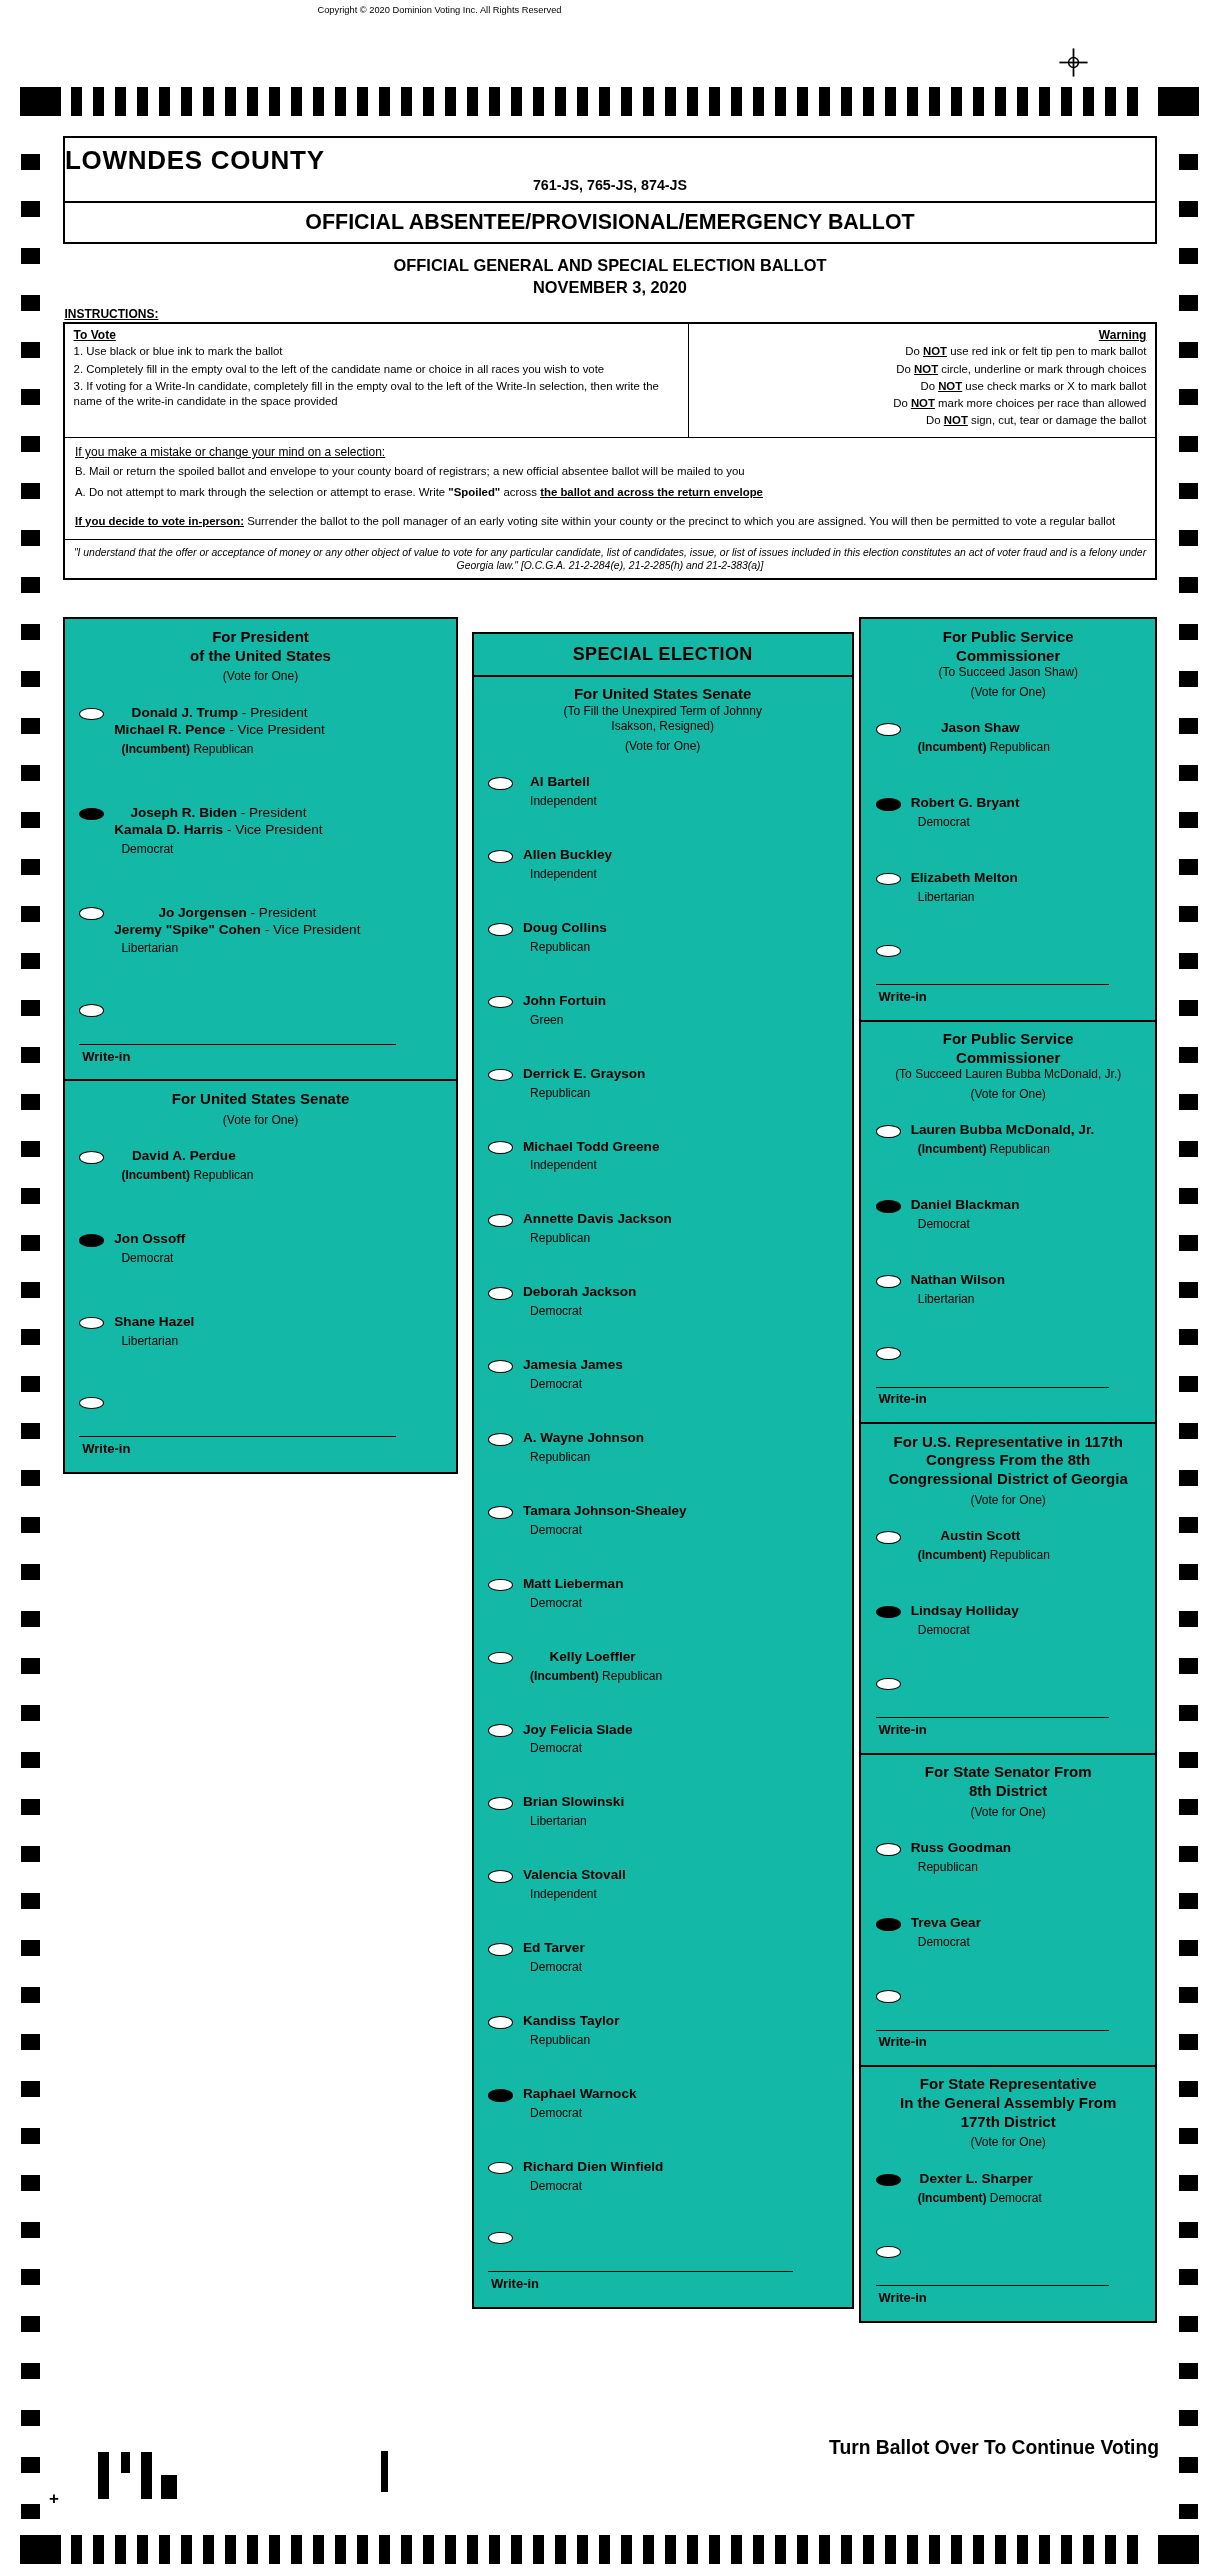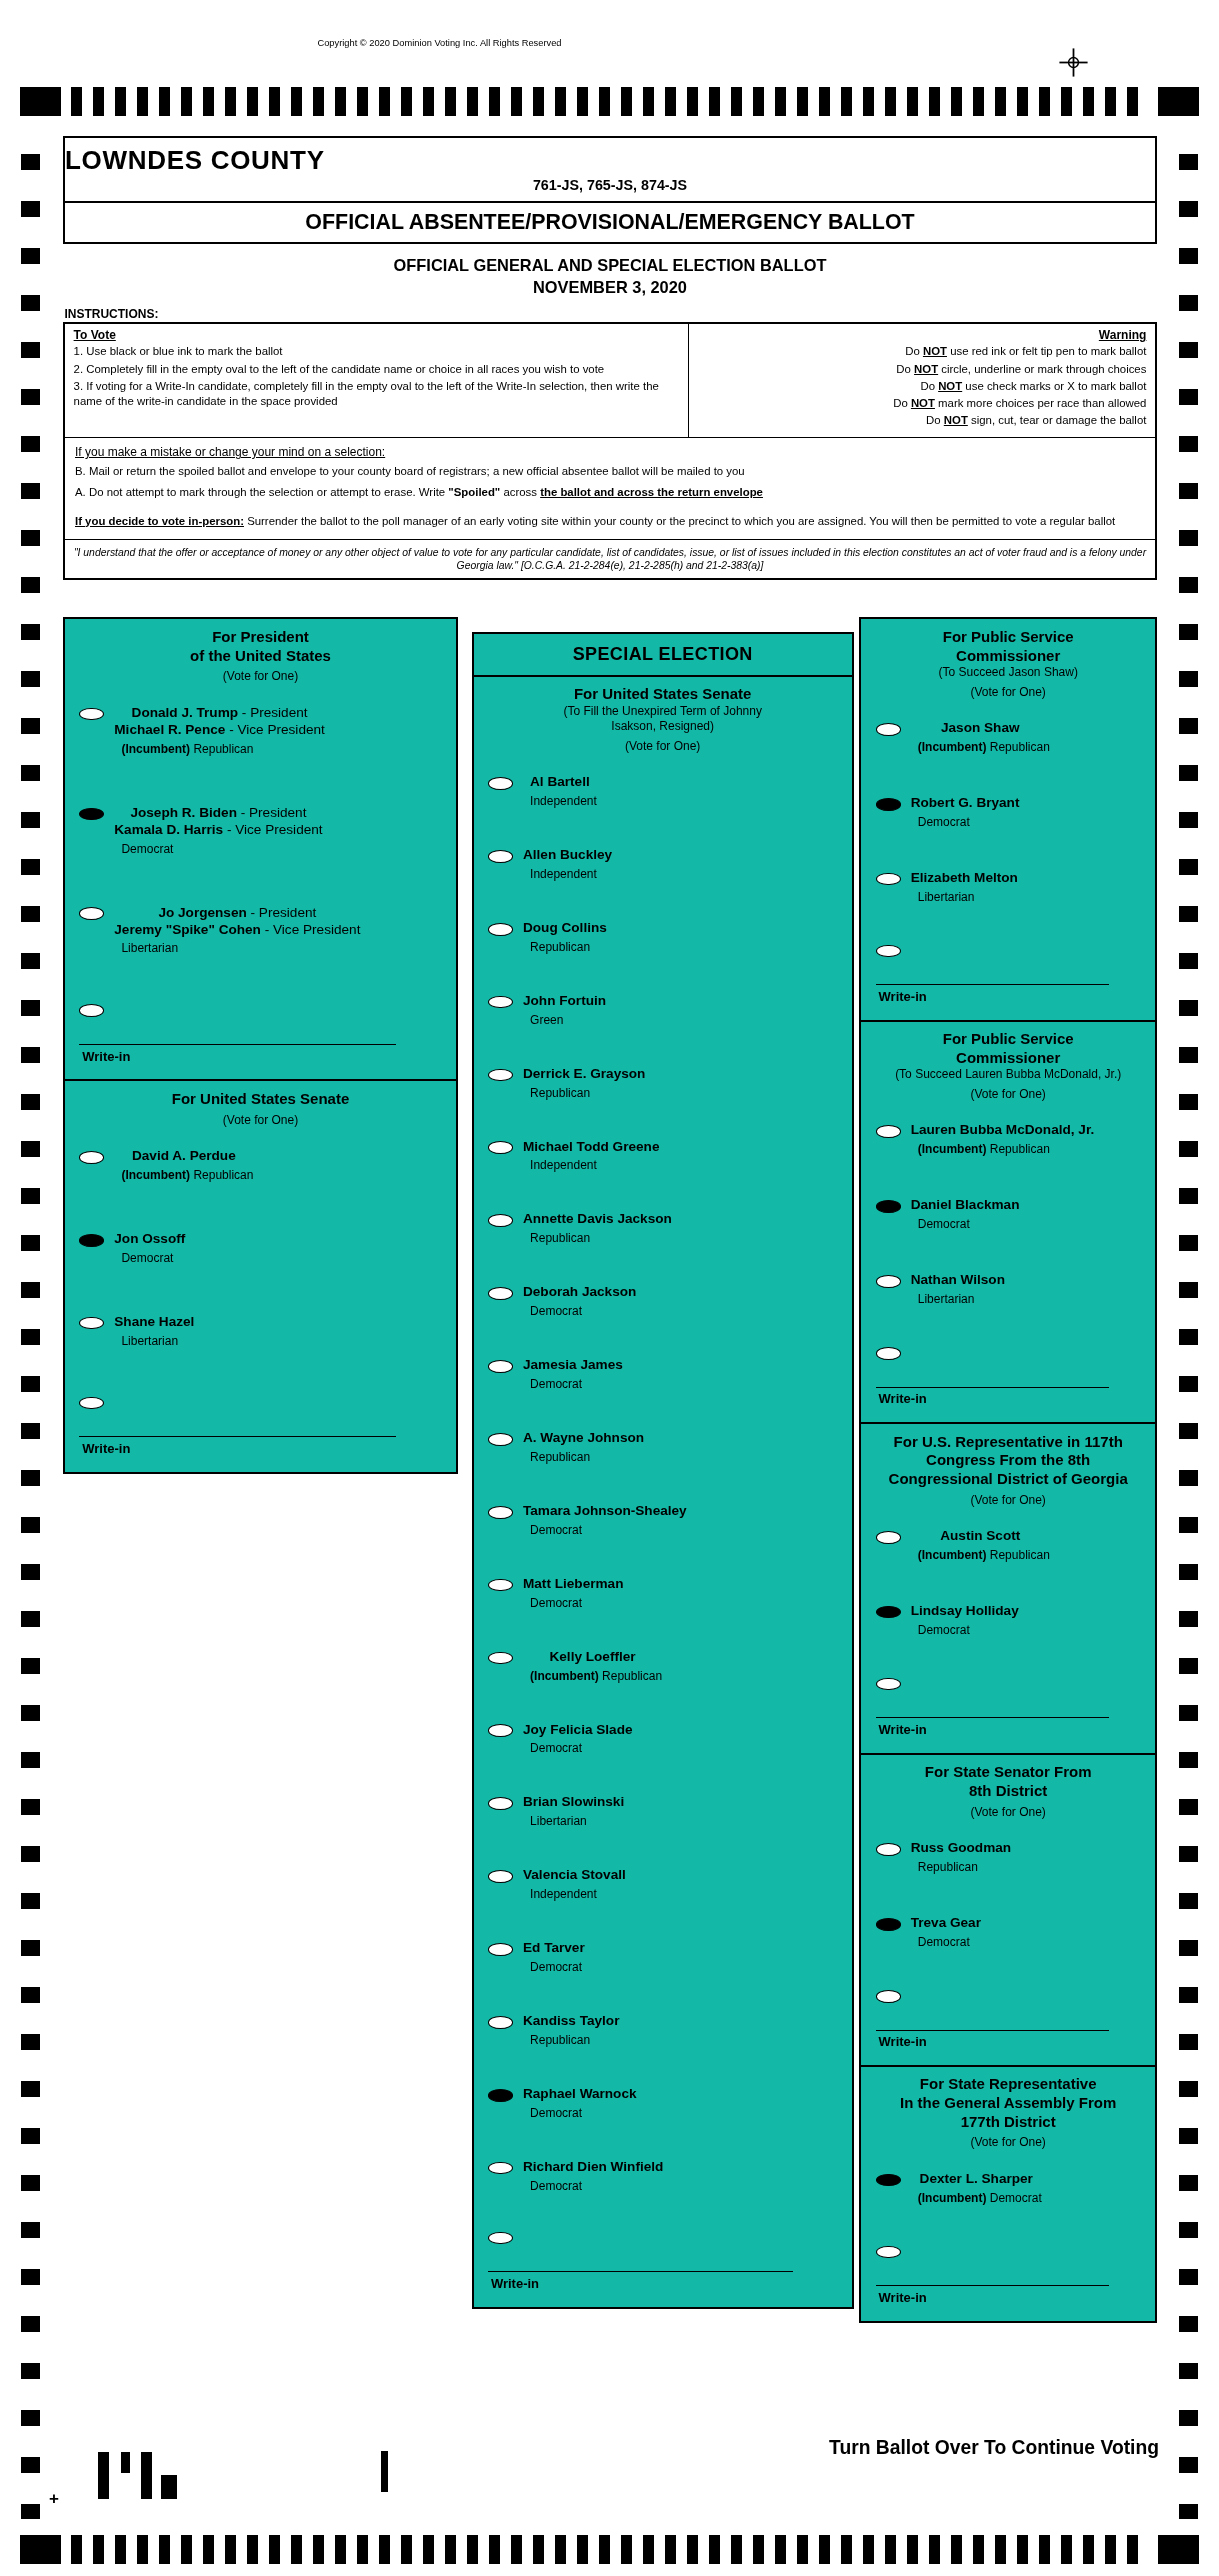--- a/index.html
+++ b/index.html
@@ -1,20 +1,20 @@
 <!DOCTYPE html>
 <html style="font-size:11.4px"><head>
 <meta charset="utf-8">
 <style>
   html,body{margin:0;padding:0;background:#ffffff;}
   .page{position:relative;width:1219px;height:2576px;background:#fff;color:#000;
         font-family:"Liberation Sans",sans-serif;overflow:hidden;}
 
   
-  .copyright{position:absolute;top:38px;left:0;width:879px;text-align:center;font-size:9.3px;}
+  .copyright{position:absolute;top:5px;left:0;width:879px;text-align:center;font-size:9.3px;}
   .crosshair{position:absolute;left:1058px;top:47px;width:31px;height:31px;}
   .timing-top,.timing-bottom{position:absolute;left:71px;right:71px;height:29px;
         background:repeating-linear-gradient(to right,#000 0 10.7px,transparent 10.7px 22px);}
   .timing-top{top:87px;}
   .timing-bottom{top:2535px;}
   .endcap{position:absolute;width:41px;height:29px;background:#000;}
   .endcap.tl{left:20px;top:87px;} .endcap.tr{right:20px;top:87px;}
   .endcap.bl{left:20px;top:2535px;} .endcap.br{right:20px;top:2535px;}
   .timing-left,.timing-right{position:absolute;top:154px;bottom:57px;width:18.6px;
         background:repeating-linear-gradient(to bottom,#000 0 15.7px,transparent 15.7px 47px);}
@@ -25,21 +25,21 @@
   
   .content{position:absolute;left:63px;top:136px;width:1094px;}
 
   .hdr-box{border:2.1px solid #000;}
   .county{font-size:26px;font-weight:700;text-align:left;padding-top:7.1px;letter-spacing:0.7px;}
   .codes{font-size:14.3px;font-weight:700;text-align:center;padding:1.4px 0 7.1px;}
   .ballot-type{border-top:2.1px solid #000;font-size:21.4px;font-weight:700;text-align:center;padding:7.1px 0;}
 
   .election-title{text-align:center;font-weight:700;font-size:16.4px;line-height:1.35;padding:10px 0 4.3px;}
 
-  .inst-label{font-size:12px;font-weight:700;margin:4.3px 0 1.4px 1.4px;}
+  .inst-label{font-size:12px;font-weight:700;margin:4.3px 0 1.4px 1.4px;text-decoration:underline;}
   .inst-box{border:2.1px solid #000;}
   .inst-grid{display:flex;border-bottom:1.4px solid #000;}
   .inst-tovote{flex:1.35;border-right:1.4px solid #000;padding:4.3px 8.6px 7.1px;}
   .inst-warning{flex:1;padding:4.3px 8.6px 7.1px;text-align:right;}
   .inst-title{font-weight:700;text-decoration:underline;font-size:12px;margin-bottom:2.1px;}
   .inst-item{font-size:11.4px;line-height:1.32;margin-bottom:2.1px;}
   .mistake{padding:7.1px 10px 1.4px;}
   .m-title{font-weight:400;text-decoration:underline;font-size:12px;margin-bottom:5px;}
   .m-item{font-size:11.4px;line-height:1.35;margin-bottom:5.7px;}
   .inperson{padding:5.7px 10px 10px;font-size:11.4px;line-height:1.35;}

